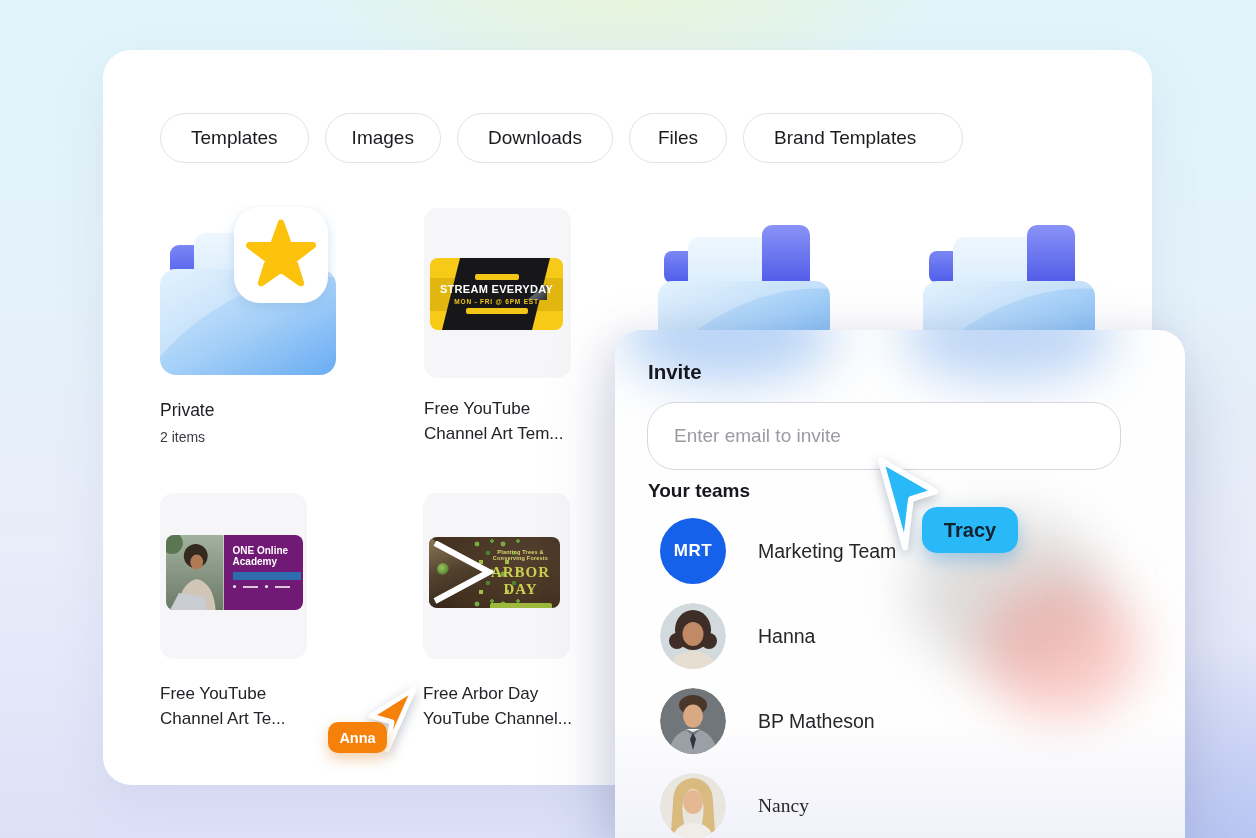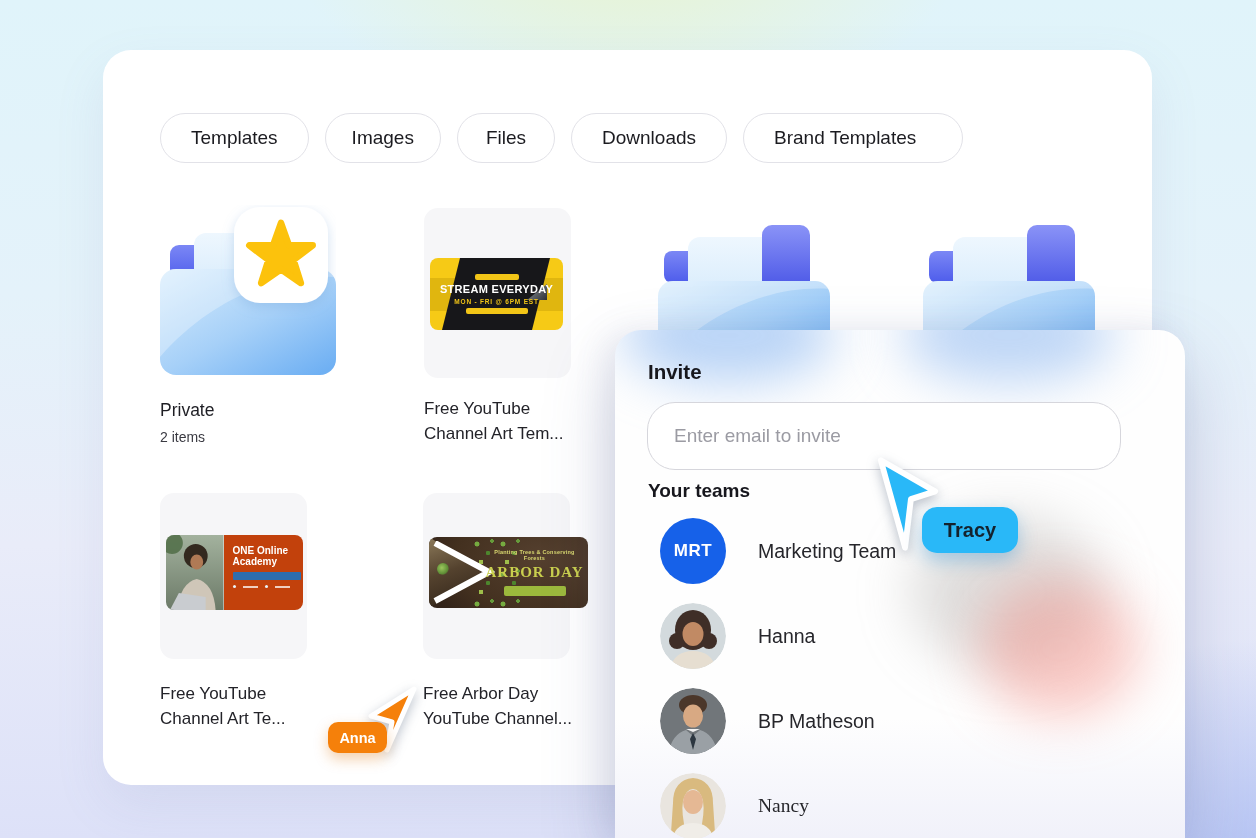--- a/index.html
+++ b/index.html
@@ -44,28 +44,28 @@
   .bs-pill{width:44px;height:6px;border-radius:2px;background:#f2c517;}
   .bs-pill2{width:62px;height:6px;border-radius:2px;background:#f2c517;}
   .bs-title{font-size:11px;font-weight:700;color:#ffffff;letter-spacing:.3px;}
   .bs-sub{font-size:6.5px;font-weight:700;color:#f2c517;letter-spacing:.8px;}
   .bs-gamer{position:absolute;right:16px;top:26px;width:20px;height:16px;
     background:linear-gradient(135deg,#9aa0a8 0%,#5b6066 55%,#2c2f34 100%);
     clip-path:polygon(0 100%,100% 0,100% 100%);}
   
   .banner-one{left:63px;top:485px;width:137px;height:75px;display:flex;}
   .bo-photo{width:42%;height:100%;}
-  .bo-right{flex:1;background:#c2410c;padding:10px 0 12px 9px;box-sizing:border-box;}
+  .bo-right{flex:1;background:#701a75;padding:10px 0 12px 9px;box-sizing:border-box;}
   .bo-title{font-size:10px;font-weight:700;color:#fff;line-height:11px;width:66px;}
   .bo-stripe{margin-top:5px;width:68px;height:8px;background:#2e6dad;border-radius:1px;}
   .bo-dots{display:flex;gap:7px;margin-top:5px;align-items:center;}
   .bo-dot{width:3px;height:3px;background:#eaf2f9;border-radius:50%;}
   .bo-line{width:15px;height:2px;background:rgba(255,255,255,.75);}
   
-  .banner-arbor{left:326px;top:487px;width:159px;height:71px;background:radial-gradient(120px 80px at 70% 30%, #55402f 0%, #43301f 70%, #33241a 100%);}
+  .banner-arbor{left:326px;top:487px;width:131px;height:71px;background:radial-gradient(120px 80px at 70% 30%, #55402f 0%, #43301f 70%, #33241a 100%);}
   .ba-photo{position:absolute;left:0;top:0;width:56px;height:100%;clip-path:polygon(0 0,100% 50%,0 100%);
     background:linear-gradient(160deg,#8c7a5a 0%,#54422e 45%,#2b1f15 100%);}
   .ba-sprout{position:absolute;left:8px;top:26px;width:12px;height:12px;border-radius:50%;
     background:radial-gradient(circle at 40% 40%, #9cc75d 0%, #5d8c35 60%, transparent 75%);}
   .ba-leaves{position:absolute;left:42px;top:0;width:52px;height:100%;
     background-image:
       radial-gradient(circle 2.6px at 6px 7px,#7cb944 95%,transparent 100%),
       radial-gradient(circle 2.2px at 17px 16px,#4e8f2f 95%,transparent 100%),
       radial-gradient(circle 2.4px at 10px 25px,#a9cf4f 95%,transparent 100%),
       radial-gradient(circle 2px at 21px 4px,#6aa63d 95%,transparent 100%);
@@ -147,22 +147,22 @@
           <circle cx="33" cy="33" r="33"></circle>
         </clipPath>
     </defs>
   </svg>
 
   <div class="main-card">
 
     <div class="tabbar">
       <div class="tab pad-b">Templates</div>
       <div class="tab pad-c">Images</div>
+      <div class="tab pad-e">Downloads</div>
       <div class="tab pad-d">Files</div>
-      <div class="tab pad-e">Downloads</div>
       <div class="tab pad-f">Brand Templates</div>
     </div>
 
     <div class="tile" style="left:57px;top:155px;width:185px;height:255px;">
       <svg class="folder-svg" width="176" height="170" viewBox="0 0 176 170">
         <rect x="10" y="40" width="48" height="36" rx="9" fill="url(#gTab)"></rect>
         <rect x="34" y="28" width="118" height="78" rx="12" fill="url(#gSheet)"></rect>
         <rect x="0" y="64" width="176" height="106" rx="16" fill="url(#gBody)"></rect>
         <path d="M0 64 L0 152 C 58 86 128 68 176 72 L176 64 Z" fill="#ffffff" opacity="0.30"></path>
         <rect x="74" y="2" width="94" height="96" rx="26" fill="#ffffff" filter="url(#soft)"></rect>

